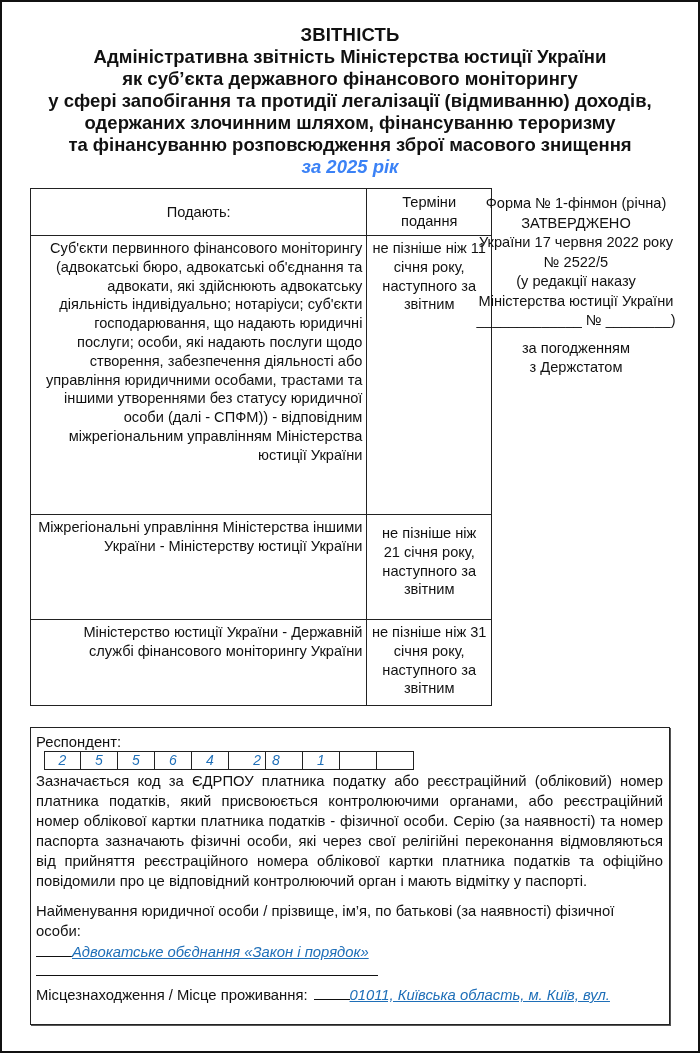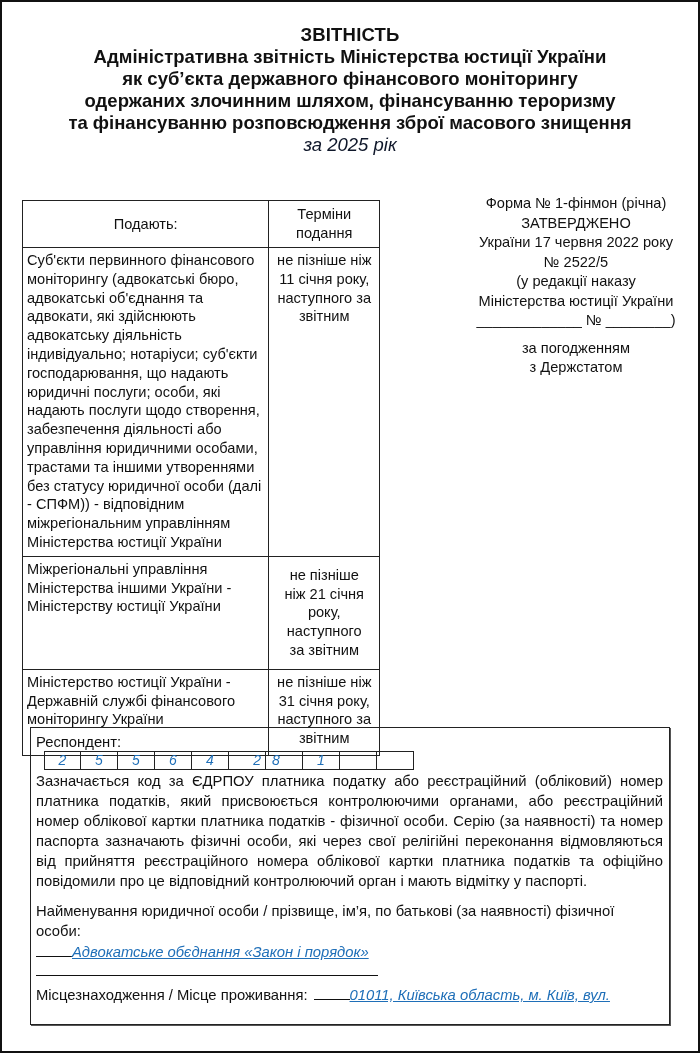--- a/index.html
+++ b/index.html
@@ -13,31 +13,31 @@
   .page-frame {
     position: absolute; left: 0; top: 0; width: 700px; height: 1053px;
     border: 2px solid #111; border-bottom-width: 2px;
   }
   .header {
     position: absolute; left: 0; top: 24px; width: 700px;
     text-align: center; font-size: 18.5px; line-height: 22px;
     font-weight: bold; color: #111;
   }
   .header .title { letter-spacing: 0.2px; }
-  .header .year { color: #0f172a; font-style: italic; font-weight: normal; }
+  .header .year { color: #3b82f6; font-style: italic; font-weight: bold; }
   table.sub {
-    position: absolute; left: 22px; top: 188px; width: 358px;
-    border-collapse: collapse; font-size: 14.6px; line-height: 18.8px; margin-top: 12px;
+    position: absolute; left: 30px; top: 188px; width: 462px;
+    border-collapse: collapse; font-size: 14.6px; line-height: 18.8px;
   }
   table.sub td, table.sub th {
     border: 1.6px solid #222; vertical-align: top;
     font-weight: normal;
   }
   table.sub th { height: 47px; vertical-align: middle; text-align: center; }
-  table.sub td.who { width: 305px; padding: 3px 4px 4px 4px; text-align: left; }
+  table.sub td.who { width: 305px; padding: 3px 4px 4px 4px; text-align: right; }
   table.sub td.term { width: 113px; padding: 3px 2px; text-align: center; }
   table.sub tr.r1 td { height: 279px; }
   table.sub tr.r2 td { height: 105px; }
   table.sub tr.r3 td { height: 86px; }
   .form-block {
     position: absolute; left: 452px; top: 194px; width: 248px;
     text-align: center; font-size: 14.6px; line-height: 19.5px;
   }
   .form-block .form-no { font-weight: normal; }
   .form-block .gap { height: 8px; }
@@ -66,20 +66,21 @@
 </style>
 </head>
 <body>
 
 <div class="page-frame"></div>
 
 <div class="header">
   <div class="title">ЗВІТНІСТЬ</div>
   <div>Адміністративна звітність Міністерства юстиції України</div>
   <div>як суб’єкта державного фінансового моніторингу</div>
+  <div>у сфері запобігання та протидії легалізації (відмиванню) доходів,</div>
   <div>одержаних злочинним шляхом, фінансуванню тероризму</div>
   <div>та фінансуванню розповсюдження зброї масового знищення</div>
   <div class="year">за 2025 рік</div>
 </div>
 
 <table class="sub">
   <tbody>
       <tr>
     <th class="who-h">Подають:</th>
     <th class="term-h" style="padding:0 24px;">Терміни подання</th>

